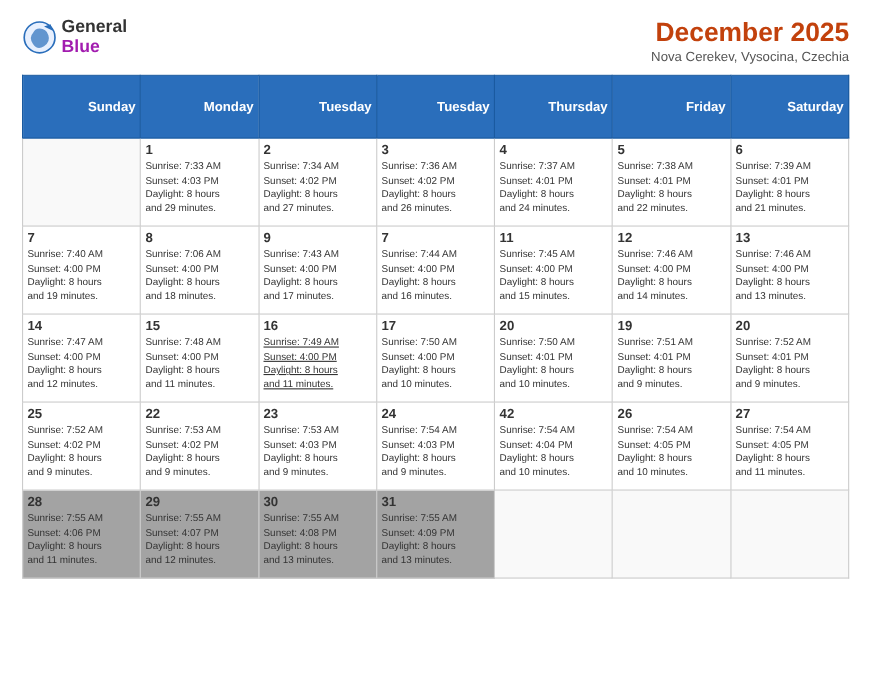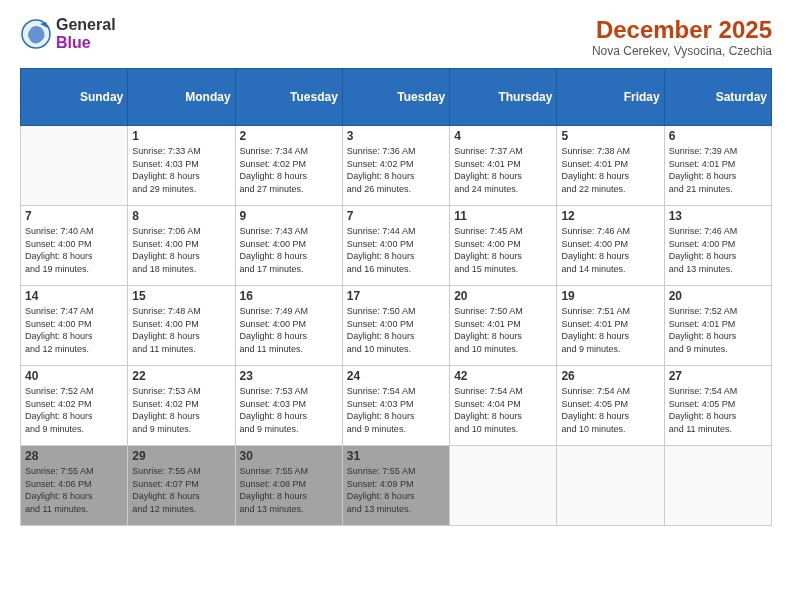--- a/index.html
+++ b/index.html
@@ -241,21 +241,21 @@
           </td>
           <td>
             <span class="day-number">15</span>
             <div class="cell-info" style="white-space: pre-line;">Sunrise: 7:48 AM
 Sunset: 4:00 PM
 Daylight: 8 hours
 and 11 minutes.</div>
           </td>
           <td>
             <span class="day-number">16</span>
-            <div class="cell-info" style="white-space: pre-line;">Sunrise: 7:49 AM
+            <div class="cell-info" style="white-space: pre-line; text-decoration: underline;">Sunrise: 7:49 AM
 Sunset: 4:00 PM
 Daylight: 8 hours
 and 11 minutes.</div>
           </td>
           <td>
             <span class="day-number">17</span>
             <div class="cell-info" style="white-space: pre-line;">Sunrise: 7:50 AM
 Sunset: 4:00 PM
 Daylight: 8 hours
 and 10 minutes.</div>
@@ -277,21 +277,21 @@
           <td>
             <span class="day-number">20</span>
             <div class="cell-info" style="white-space: pre-line;">Sunrise: 7:52 AM
 Sunset: 4:01 PM
 Daylight: 8 hours
 and 9 minutes.</div>
           </td>
         </tr>
         <tr>
           <td>
-            <span class="day-number">40</span>
+            <span class="day-number">25</span>
             <div class="cell-info" style="white-space: pre-line;">Sunrise: 7:52 AM
 Sunset: 4:02 PM
 Daylight: 8 hours
 and 9 minutes.</div>
           </td>
           <td>
             <span class="day-number">22</span>
             <div class="cell-info" style="white-space: pre-line;">Sunrise: 7:53 AM
 Sunset: 4:02 PM
 Daylight: 8 hours

